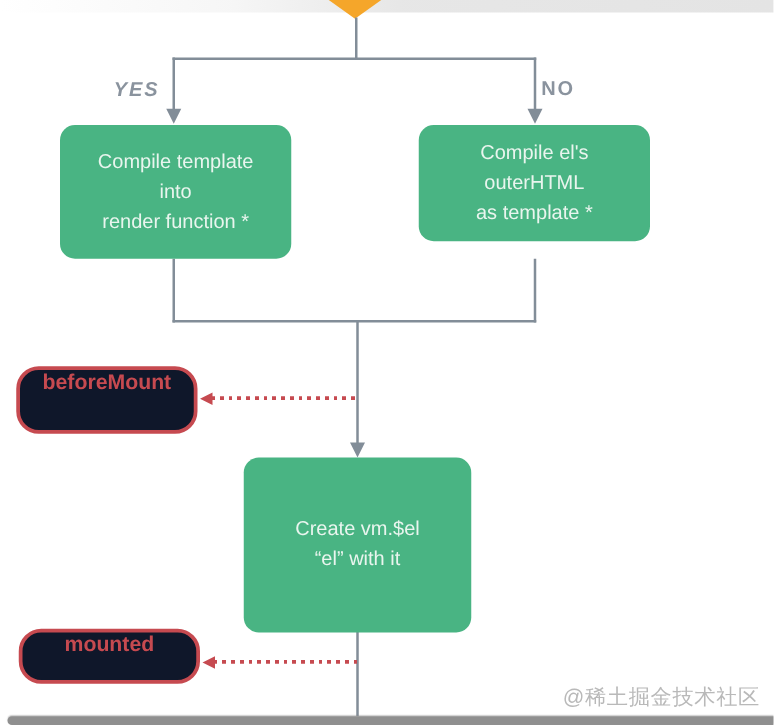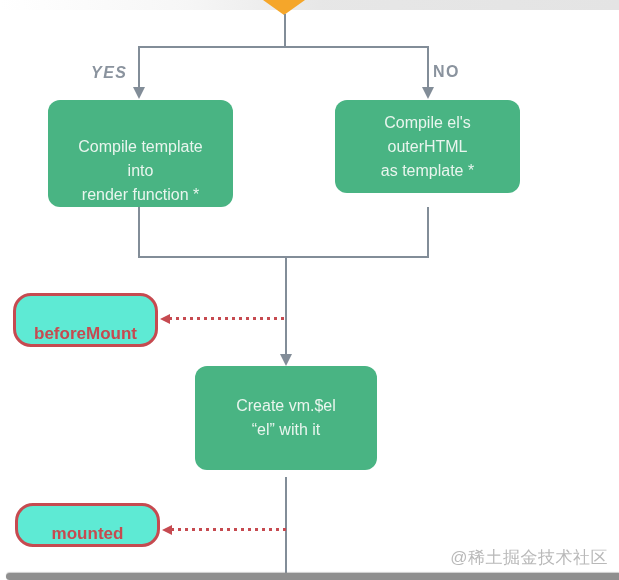--- a/index.html
+++ b/index.html
@@ -108,33 +108,33 @@
     border-radius: 12px;
     color: var(--box-text);
     font-size: 16px;
     line-height: 24px;
     text-align: center;
     display: flex;
     flex-direction: column;
     justify-content: center;
     align-items: center;
   }
-  .box-compile-template { left: 48px;  top: 100px; width: 185px; height: 107px; justify-content: flex-end; }
+  .box-compile-template { left: 48px;  top: 100px; width: 185px; height: 107px; }
   .box-compile-outerhtml{ left: 335px; top: 100px; width: 185px; height: 93px; }
-  .box-create-vm-el     { left: 195px; top: 366px; width: 182px; height: 104px; }
+  .box-create-vm-el     { left: 195px; top: 366px; width: 182px; height: 140px; }
 
   
   .hook-pill {
     position: absolute;
-    background: #5eead4;
+    background: #0f172a;
     border: 3px solid var(--red);
     border-radius: 18px;
     display: flex;
     justify-content: center;
-    align-items: flex-end;
+    align-items: flex-start;
     color: var(--red);
     font-size: 17px;
     font-weight: bold;
   }
   .hook-beforemount { left: 13px; top: 293px; width: 145px; height: 54px; }
   .hook-mounted     { left: 15px; top: 503px; width: 145px; height: 44px; }
 
   
   .watermark {
     position: absolute;

